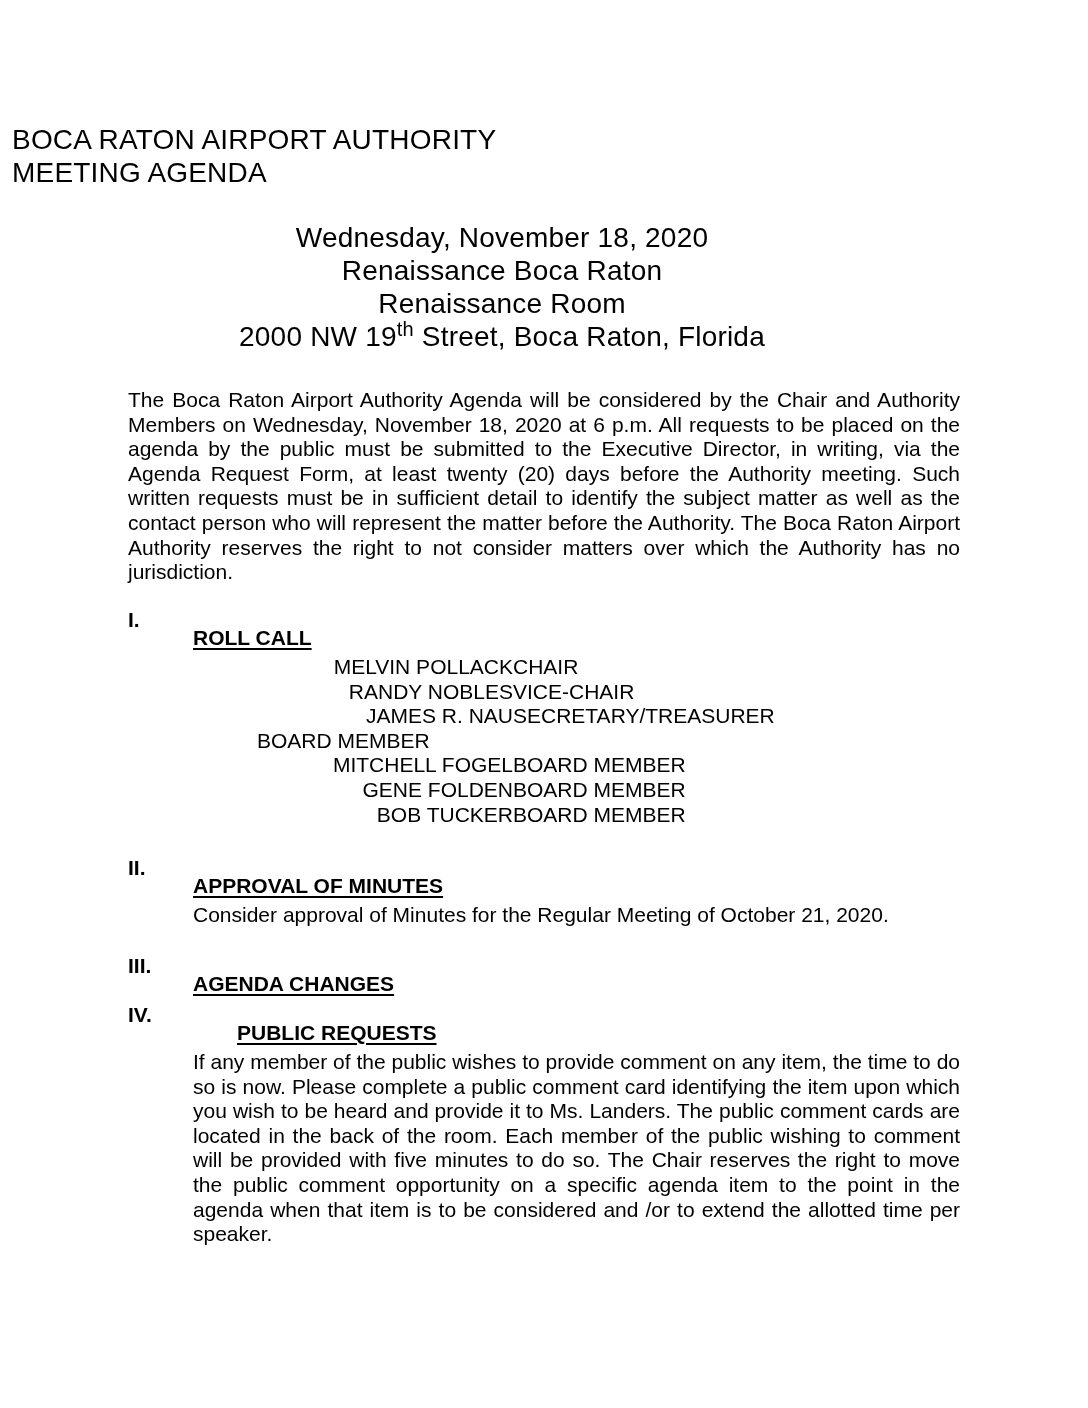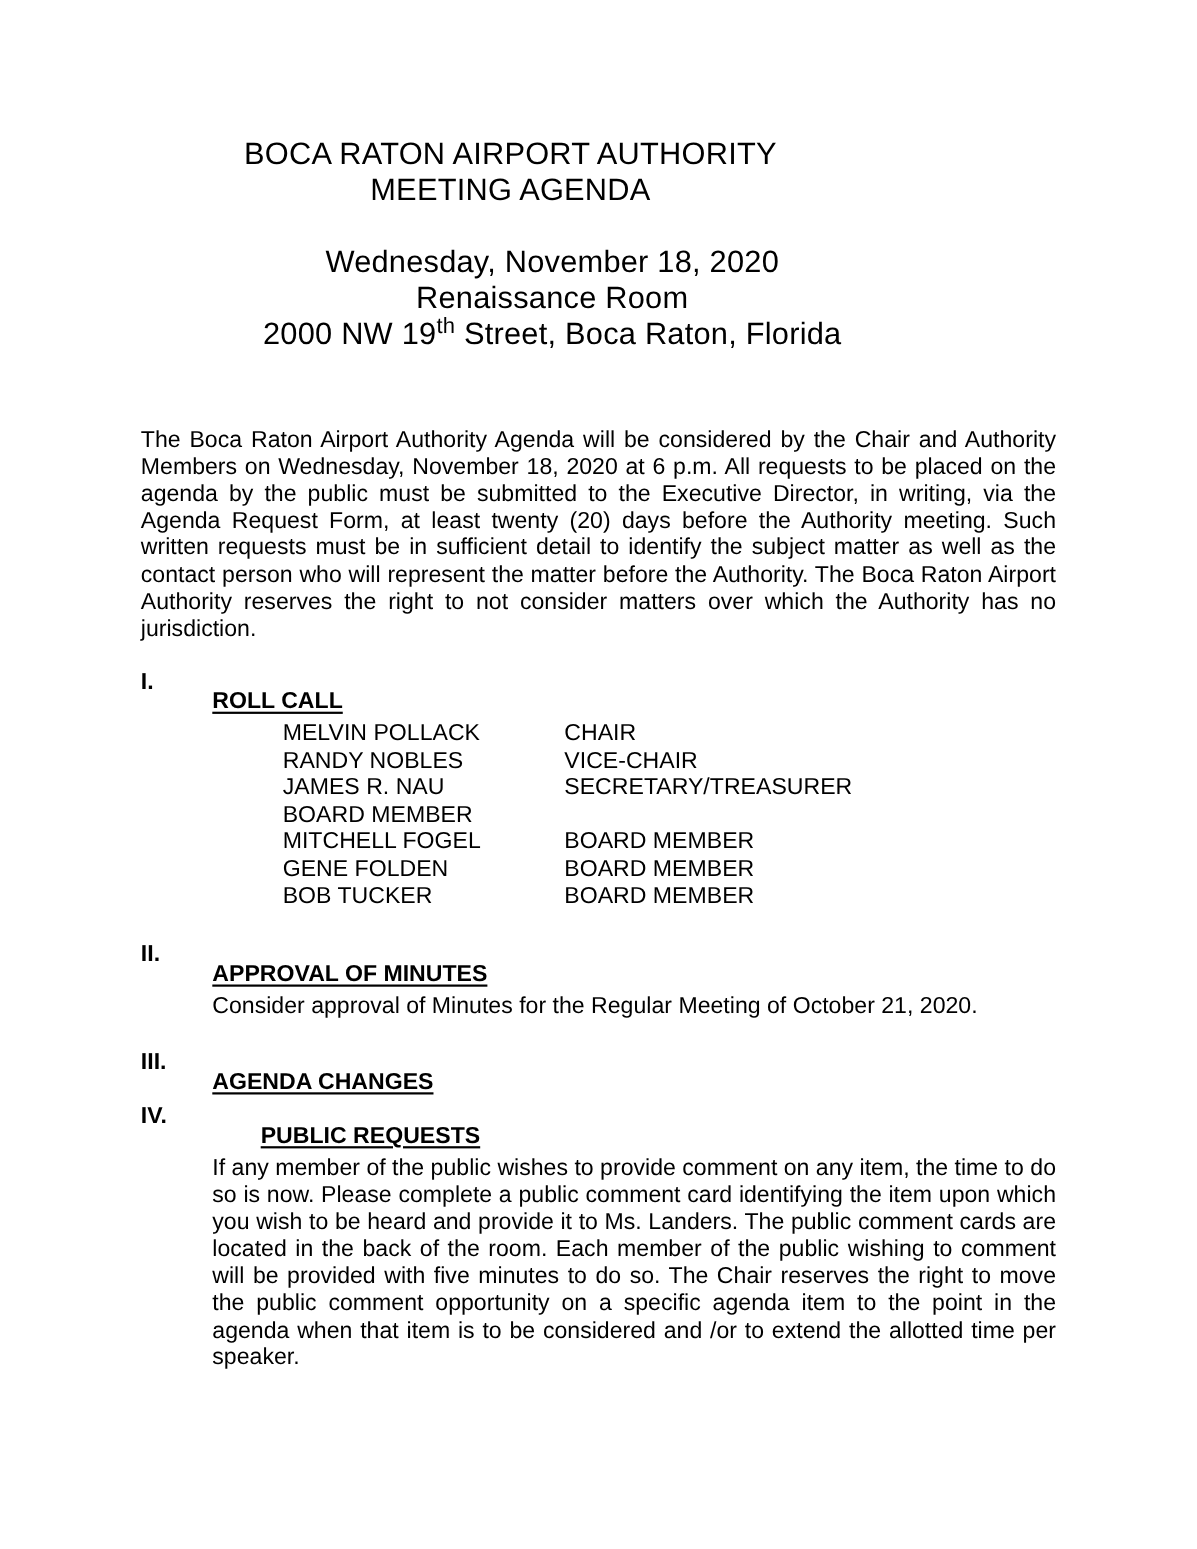--- a/index.html
+++ b/index.html
@@ -18,23 +18,22 @@
     background: #ffffff;
   }
   .header-line {
     font-size: 28px;
     line-height: 33px;
     letter-spacing: 0.2px;
   }
   #title-block {
     position: absolute;
     top: 123px;
-    left: 0;
+    left: 12px;
     width: 928px;
-    text-align: center;
   }
   #date-block {
     position: absolute;
     top: 221px;
     left: 0;
     width: 1004px;
     text-align: center;
   }
   sup.ordinal {
     font-size: 20px;
@@ -72,21 +71,21 @@
   }
   #section-roll-call     { top: 607px; }
   #section-approval      { top: 855px; justify-content: space-between; }
   #section-agenda-changes{ top: 953px; }
   #section-public-requests { top: 1002px; gap: 44px; }
   #roll-call-list {
     position: absolute;
     left: 257px;
     top: 655px;
   }
-  .member-row { display: flex; }
+  .member-row { display: flex; text-align: right; }
   .member-name { width: 256px; flex: 0 0 256px; }
   #approval-body {
     position: absolute;
     left: 193px;
     top: 903px;
   }
   #public-requests-paragraph {
     position: absolute;
     top: 1050px;
     left: 193px;
@@ -99,20 +98,21 @@
 
 <div class="page">
 
   <div id="title-block">
     <div class="header-line">BOCA RATON AIRPORT AUTHORITY</div>
     <div class="header-line">MEETING AGENDA</div>
   </div>
 
   <div id="date-block">
     <div class="header-line">Wednesday, November 18, 2020</div>
+    <div class="header-line">Renaissance Boca Raton</div>
     <div class="header-line">Renaissance Room</div>
     <div class="header-line"><span>2000 NW 19</span><sup class="ordinal">th</sup><span> Street, Boca Raton, Florida</span></div>
   </div>
 
   <div id="intro-paragraph" class="body-text">The Boca Raton Airport Authority Agenda will be considered by the Chair and Authority Members on Wednesday, November 18, 2020 at 6 p.m.  All requests to be placed on the agenda by the public must be submitted to the Executive Director, in writing, via the Agenda Request Form, at least twenty (20) days before the Authority meeting.  Such written requests must be in sufficient detail to identify the subject matter as well as the contact person who will represent the matter before the Authority.  The Boca Raton Airport Authority reserves the right to not consider matters over which the Authority has no jurisdiction.</div>
 
   <div id="section-roll-call" class="section">
     <span class="numeral">I.</span>
     <span class="heading">ROLL CALL</span>
   </div>

